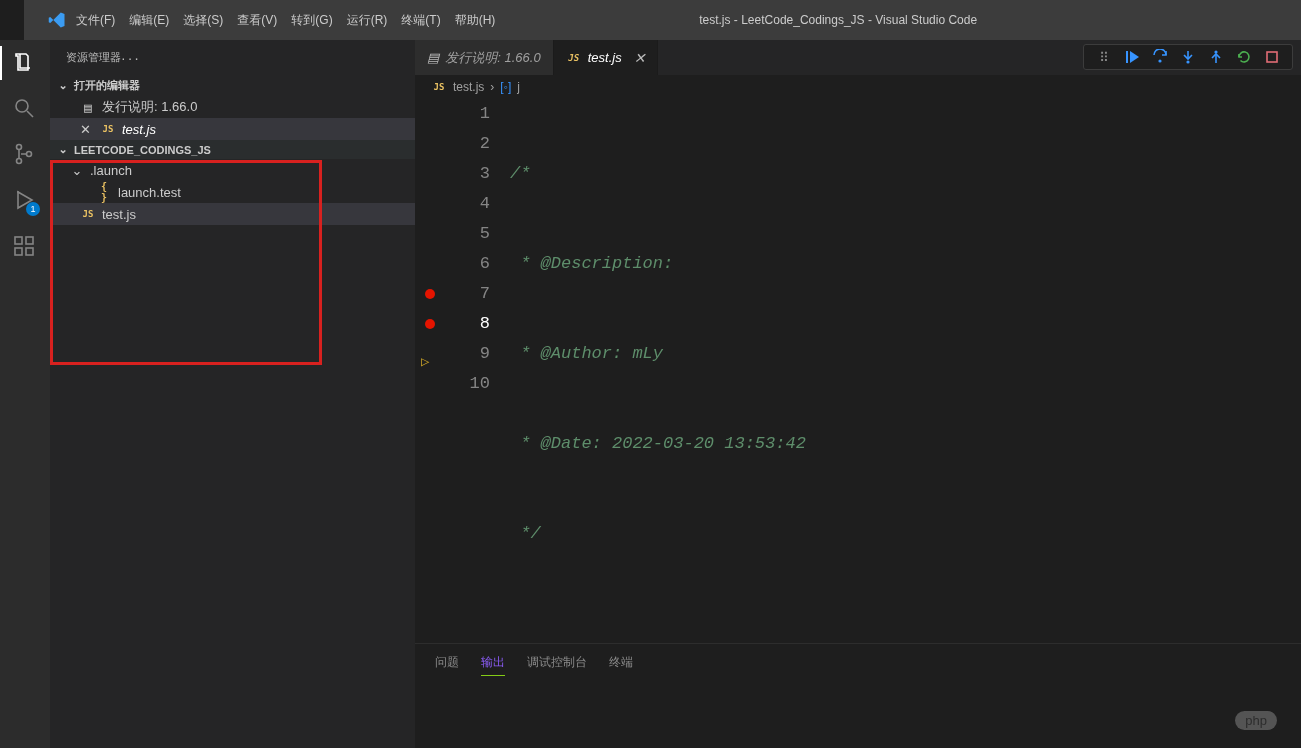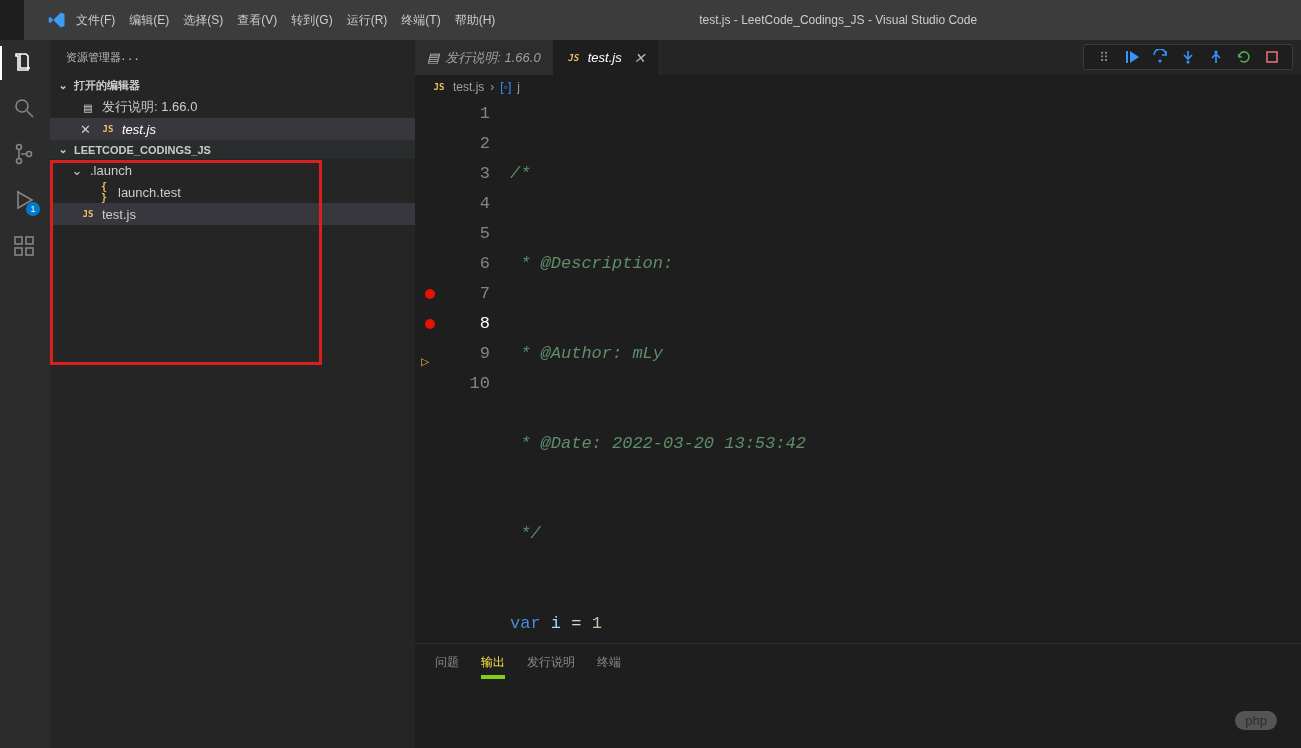--- a/index.html
+++ b/index.html
@@ -140,21 +140,21 @@
   .c-op{color:#d4d4d4;}
   
   .panel {
     height:105px; background:var(--bg-dark); border-top:1px solid #2d2d2d;
     display:flex; flex-direction:column;
   }
   .panel-tabs {
     display:flex; gap:22px; padding:6px 6px 0 20px; font-size:12px;
   }
   .panel-tabs .pt { color:#8a8a8a; padding:4px 0; cursor:pointer;}
-  .panel-tabs .pt.active { color:#fde047; border-bottom:4px solid #84cc16;}
+  .panel-tabs .pt.active { color:#8b5cf6; border-bottom:1px solid #84cc16;}
   .watermark {
     position:absolute; right:24px; bottom:18px; opacity:0.7;
     font-size:13px; background:#6b6b6b; color:#333; border-radius:11px;
     padding:2px 10px;
   }
 </style>
 </head>
 <body>
 
 <div class="titlebar">
@@ -324,32 +324,31 @@
         <div class="row"><span class="bp"></span><span style="color:#fff;">8</span></div>
         <div class="row"><span class="cur">▷</span><span>9</span></div>
         <div class="row"><span>10</span></div>
       </div>
       <div class="code">
         <div class="row"><span class="c-comment">/*</span></div>
         <div class="row"><span class="c-comment"> * @Description: </span></div>
         <div class="row"><span class="c-comment"> * @Author: mLy</span></div>
         <div class="row"><span class="c-comment"> * @Date: 2022-03-20 13:53:42</span></div>
         <div class="row"><span class="c-comment"> */</span></div>
-        <div class="row"><span class="c-kw">var</span> <span class="c-var">i</span> <span class="c-op">=</span> <span class="c-num">1</span></div>
         
         
         
       </div>
     </div>
 
     <div class="panel">
       <div class="panel-tabs">
         <div class="pt">问题</div>
         <div class="pt active">输出</div>
-        <div class="pt">发行说明</div>
+        <div class="pt">调试控制台</div>
         <div class="pt">终端</div>
       </div>
     </div>
   </div>
 </div>
 
 <div class="red-box"></div>
 <div class="watermark">php</div>
 
 </body></html>

